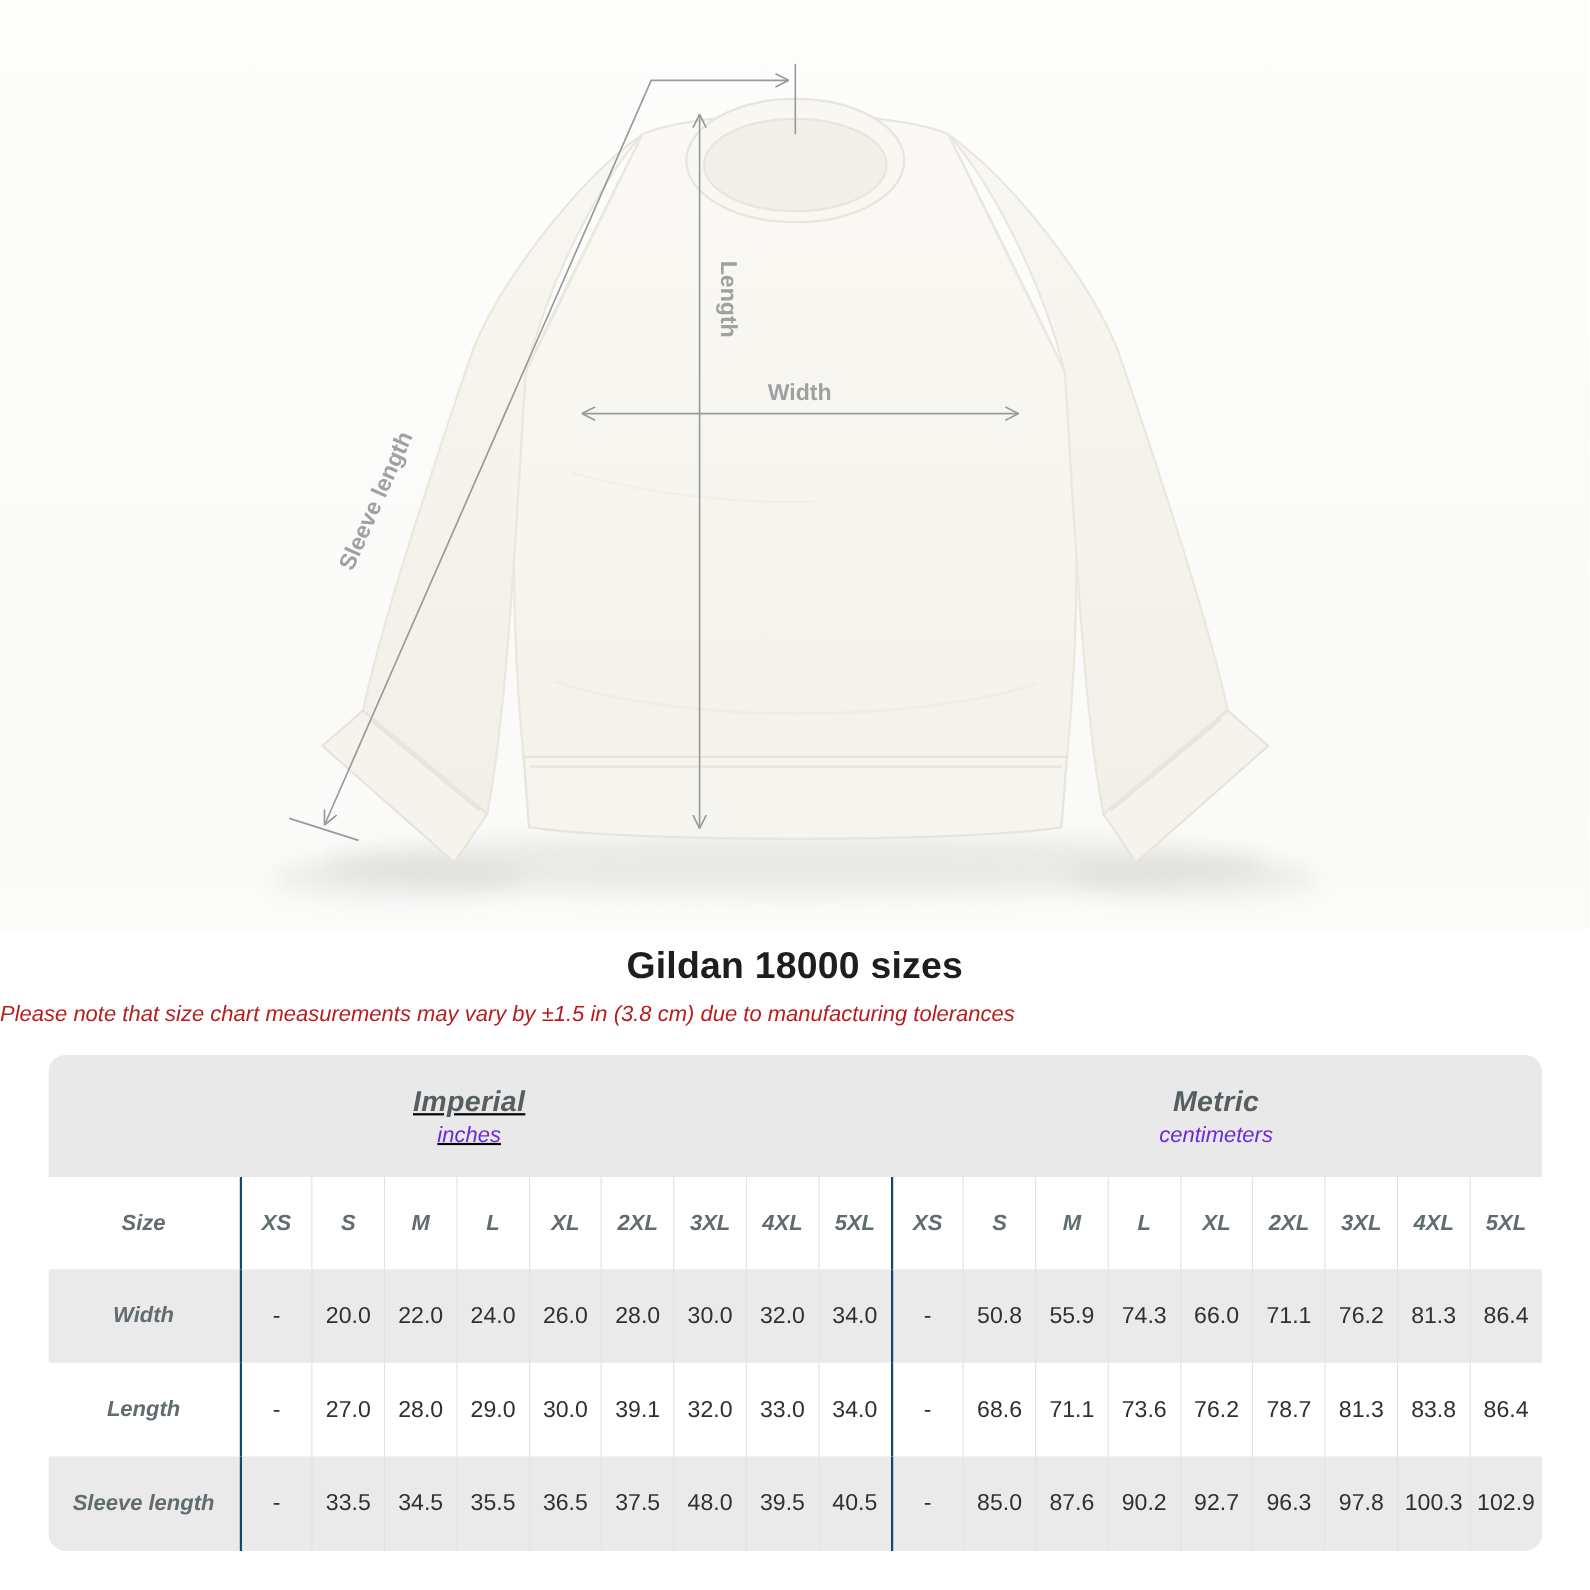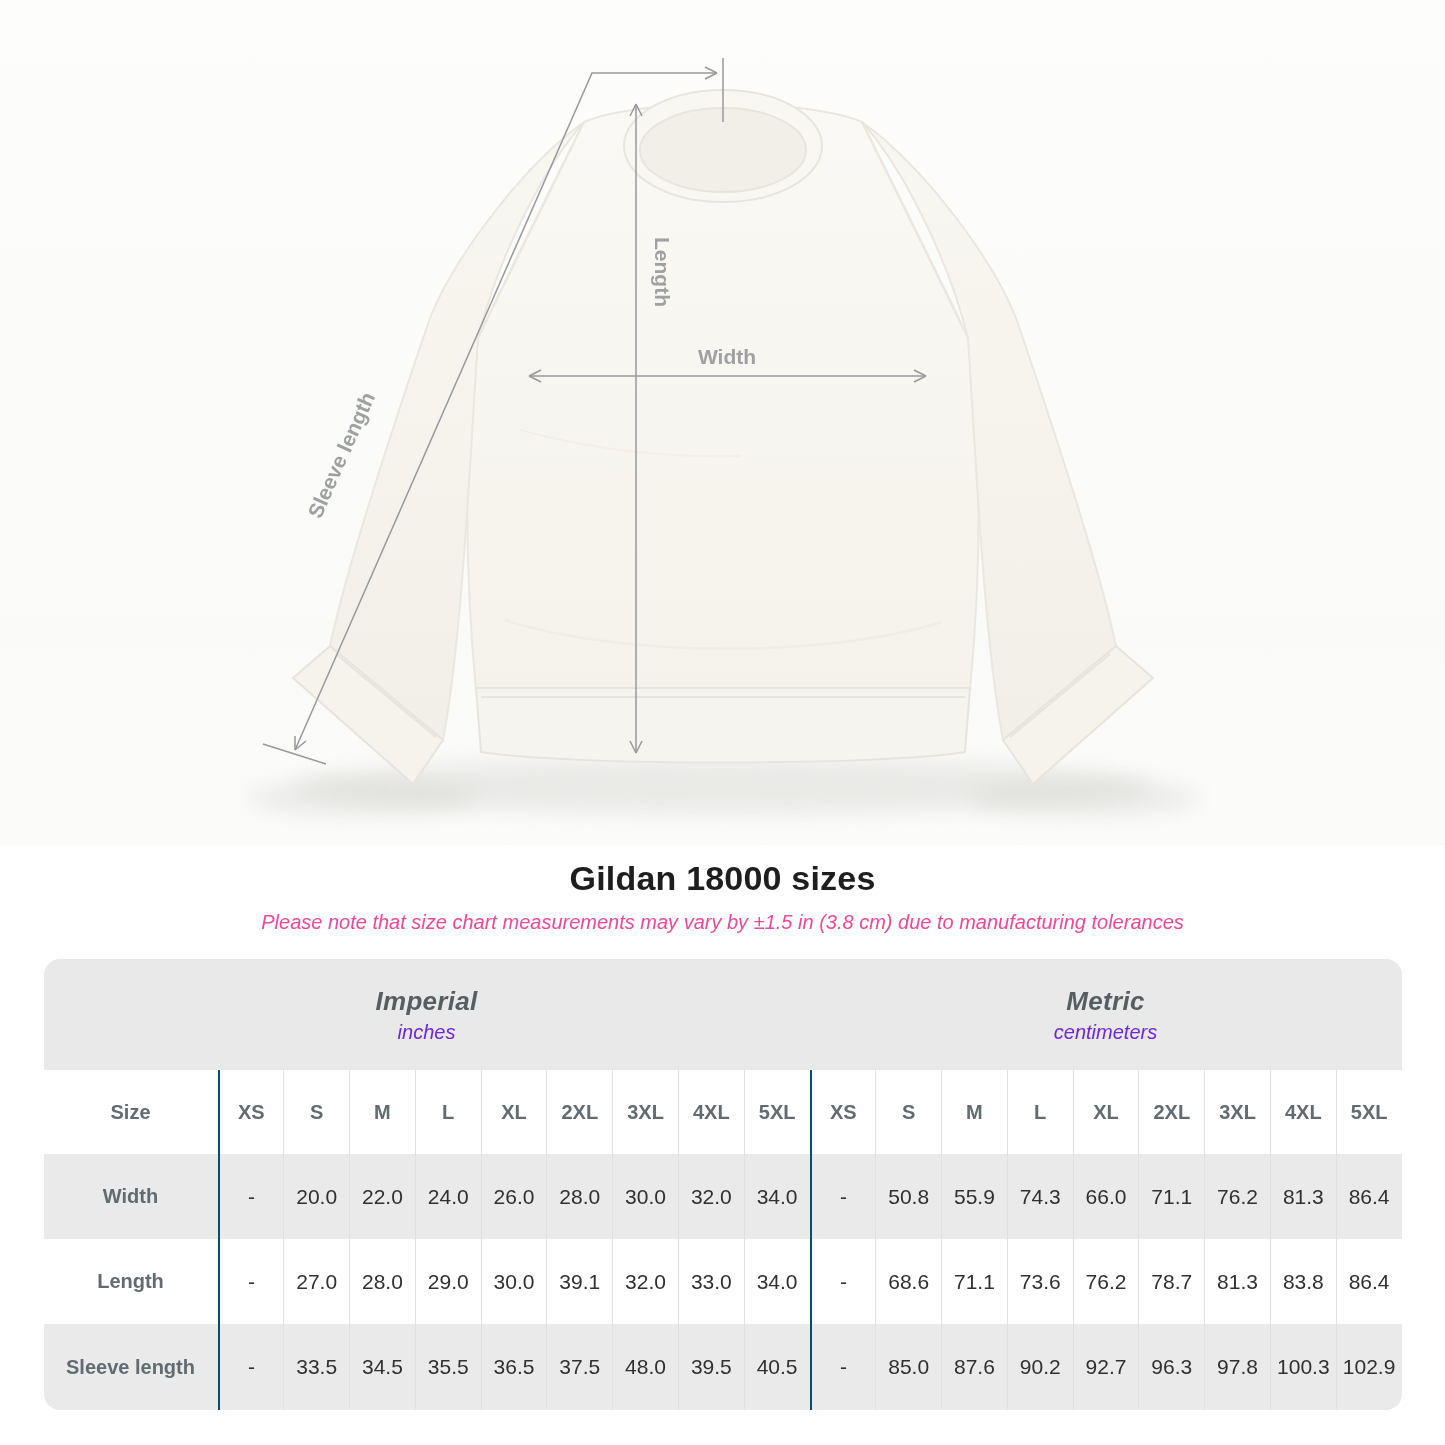--- a/index.html
+++ b/index.html
@@ -1,32 +1,32 @@
 <!DOCTYPE html>
 <html><head>
 <meta charset="utf-8">
 <style>
   html,body{margin:0;padding:0;background:#ffffff;}
   body{width:1445px;height:1445px;overflow:hidden;font-family:"Liberation Sans",sans-serif;}
   .hero{width:1445px;height:845px;position:relative;}
   .hero svg{display:block;}
   .title{margin:14px 0 0;text-align:center;font:700 34px "Liberation Sans",sans-serif;color:#1e1e1e;letter-spacing:.2px;}
-  .note{margin:13px 0 3px;text-align:center;font:italic 400 20px "Liberation Sans",sans-serif;color:#ec4899;}
+  .note{margin:13px 0 3px;text-align:left;font:italic 400 20px "Liberation Sans",sans-serif;color:#b91c1c;}
   #grid{width:1358px;margin:25px auto 0;display:grid;
         grid-template-columns:174px repeat(18,1fr);
         grid-template-rows:111px 84px 85px 85px 86px;
         border-radius:16px;overflow:hidden;background:#ffffff;}
   .band{background:#e9e9e9;display:flex;flex-direction:column;align-items:center;justify-content:center;gap:8px;}
-  .band.left{grid-column:1/11;}
+  .band.left{grid-column:1/11;text-decoration:underline;}
   .band.right{grid-column:11/20;}
   .uname{font:italic 700 26px/1 "Liberation Sans",sans-serif;color:#565e62;letter-spacing:.3px;}
   .usub{font:italic 400 20px/1 "Liberation Sans",sans-serif;color:#6d28d9;}
   .cell{display:flex;align-items:center;justify-content:center;
         font:400 21px "Liberation Sans",sans-serif;color:#303030;background:#ffffff;}
-  .head,.lab{font-weight:700;font-size:20px;color:#626b6f;}
+  .head,.lab{font-weight:700;font-size:20px;color:#626b6f;font-style:italic;}
   .rowB{background:#eaeaea;}
   .cb{border-left:1px solid #e1e1e1;}
   .gb{border-left:2px solid #0c4a6e;}
 </style>
 </head>
 <body>
 
 <div class="hero">
   <svg width="1445" height="845" viewBox="0 0 1445 845" xmlns="http://www.w3.org/2000/svg">
     <defs>

